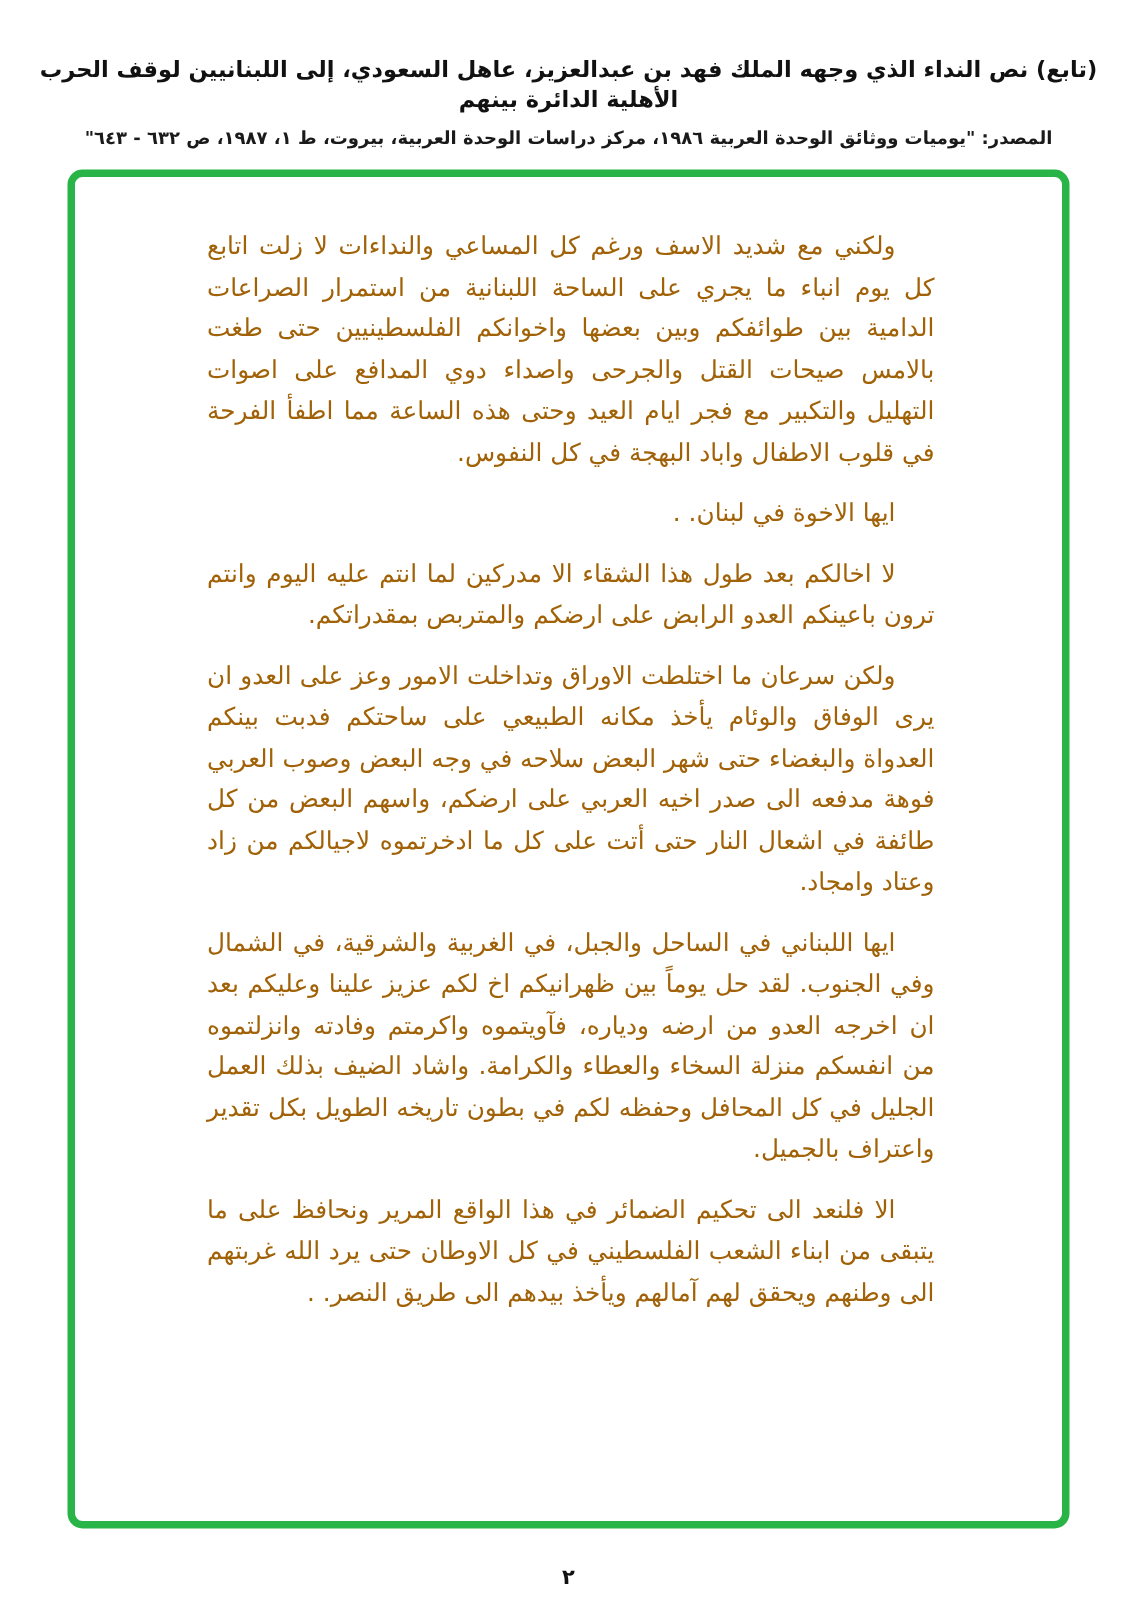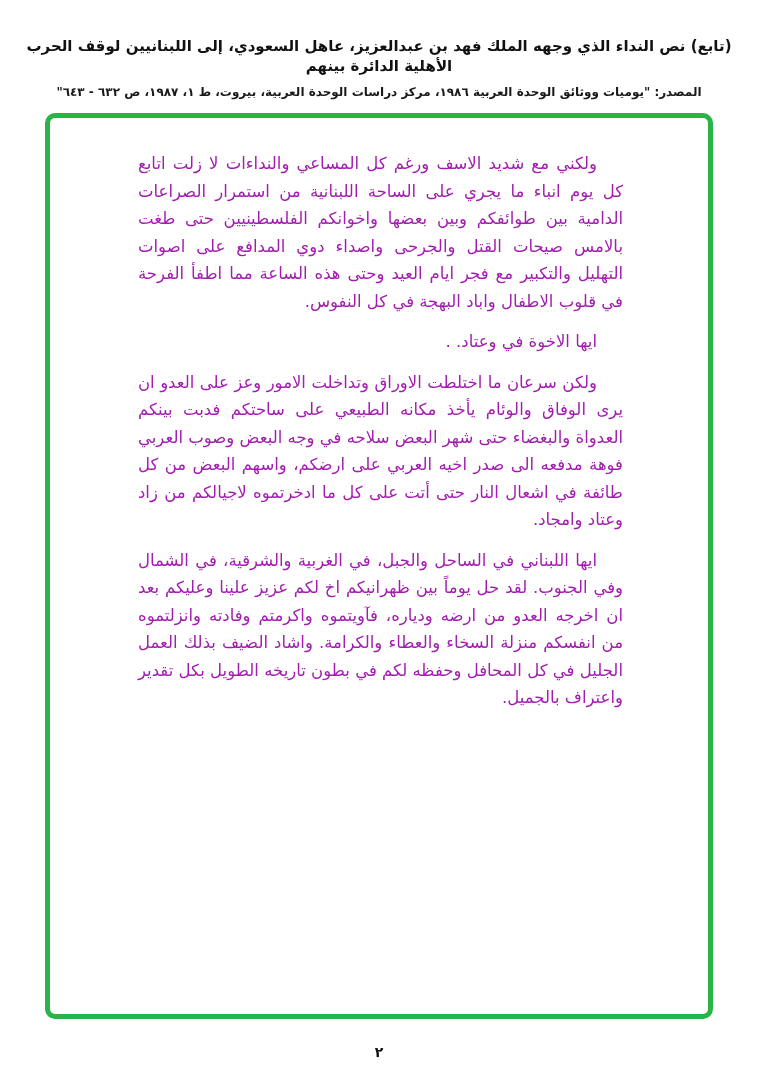--- a/index.html
+++ b/index.html
@@ -45,21 +45,21 @@
     box-sizing: border-box;
     border: 5px solid #28b446;
     border-radius: 10px;
     background: #ffffff;
   }
   .content {
     box-sizing: border-box;
     padding: 32px 85px 0 88px;
     direction: rtl;
     text-align: justify;
-    color: #a21caf;
+    color: #a16207;
     font-size: 16.5px;
     line-height: 27.5px;
   }
   .content p {
     margin: 0 0 13px 0;
     text-indent: 26px;
   }
   .footer {
     position: absolute;
     bottom: 18px;
@@ -77,23 +77,25 @@
 <div class="page">
 
   <div class="header">
     <div class="title">(تابع) نص النداء الذي وجهه الملك فهد بن عبدالعزيز، عاهل السعودي، إلى اللبنانيين لوقف الحرب الأهلية الدائرة بينهم</div>
     <div class="source">المصدر:  "يوميات ووثائق الوحدة العربية ١٩٨٦، مركز دراسات الوحدة العربية، بيروت، ط ١، ١٩٨٧، ص ٦٣٢ - ٦٤٣"</div>
   </div>
 
   <div class="frame">
     <div class="content">
       <p>ولكني مع شديد الاسف ورغم كل المساعي والنداءات لا زلت اتابع كل يوم انباء ما يجري على الساحة اللبنانية من استمرار الصراعات الدامية بين طوائفكم وبين بعضها واخوانكم الفلسطينيين حتى طغت بالامس صيحات القتل والجرحى واصداء دوي المدافع على اصوات التهليل والتكبير مع فجر ايام العيد وحتى هذه الساعة مما اطفأ الفرحة في قلوب الاطفال واباد البهجة في كل النفوس.</p>
-      <p>ايها الاخوة في وعتاد. .</p>
+      <p>ايها الاخوة في لبنان. .</p>
+      <p>لا اخالكم بعد طول هذا الشقاء الا مدركين لما انتم عليه اليوم وانتم ترون باعينكم العدو الرابض على ارضكم والمتربص بمقدراتكم.</p>
       <p>ولكن سرعان ما اختلطت الاوراق وتداخلت الامور وعز على العدو ان يرى الوفاق والوئام يأخذ مكانه الطبيعي على ساحتكم فدبت بينكم العدواة والبغضاء حتى شهر البعض سلاحه في وجه البعض وصوب العربي فوهة مدفعه الى صدر اخيه العربي على ارضكم، واسهم البعض من كل طائفة في اشعال النار حتى أتت على كل ما ادخرتموه لاجيالكم من زاد وعتاد وامجاد.</p>
       <p>ايها اللبناني في الساحل والجبل، في الغربية والشرقية، في الشمال وفي الجنوب. لقد حل يوماً بين ظهرانيكم اخ لكم عزيز علينا وعليكم بعد ان اخرجه العدو من ارضه ودياره، فآويتموه واكرمتم وفادته وانزلتموه من انفسكم منزلة السخاء والعطاء والكرامة. واشاد الضيف بذلك العمل الجليل في كل المحافل وحفظه لكم في بطون تاريخه الطويل بكل تقدير واعتراف بالجميل.</p>
+      <p>الا فلنعد الى تحكيم الضمائر في هذا الواقع المرير ونحافظ على ما يتبقى من ابناء الشعب الفلسطيني في كل الاوطان حتى يرد الله غربتهم الى وطنهم ويحقق لهم آمالهم ويأخذ بيدهم الى طريق النصر. .</p>
     </div>
   </div>
 
   <div class="footer">
     <span>٢</span>
   </div>
 
 </div>
 
 </body></html>

